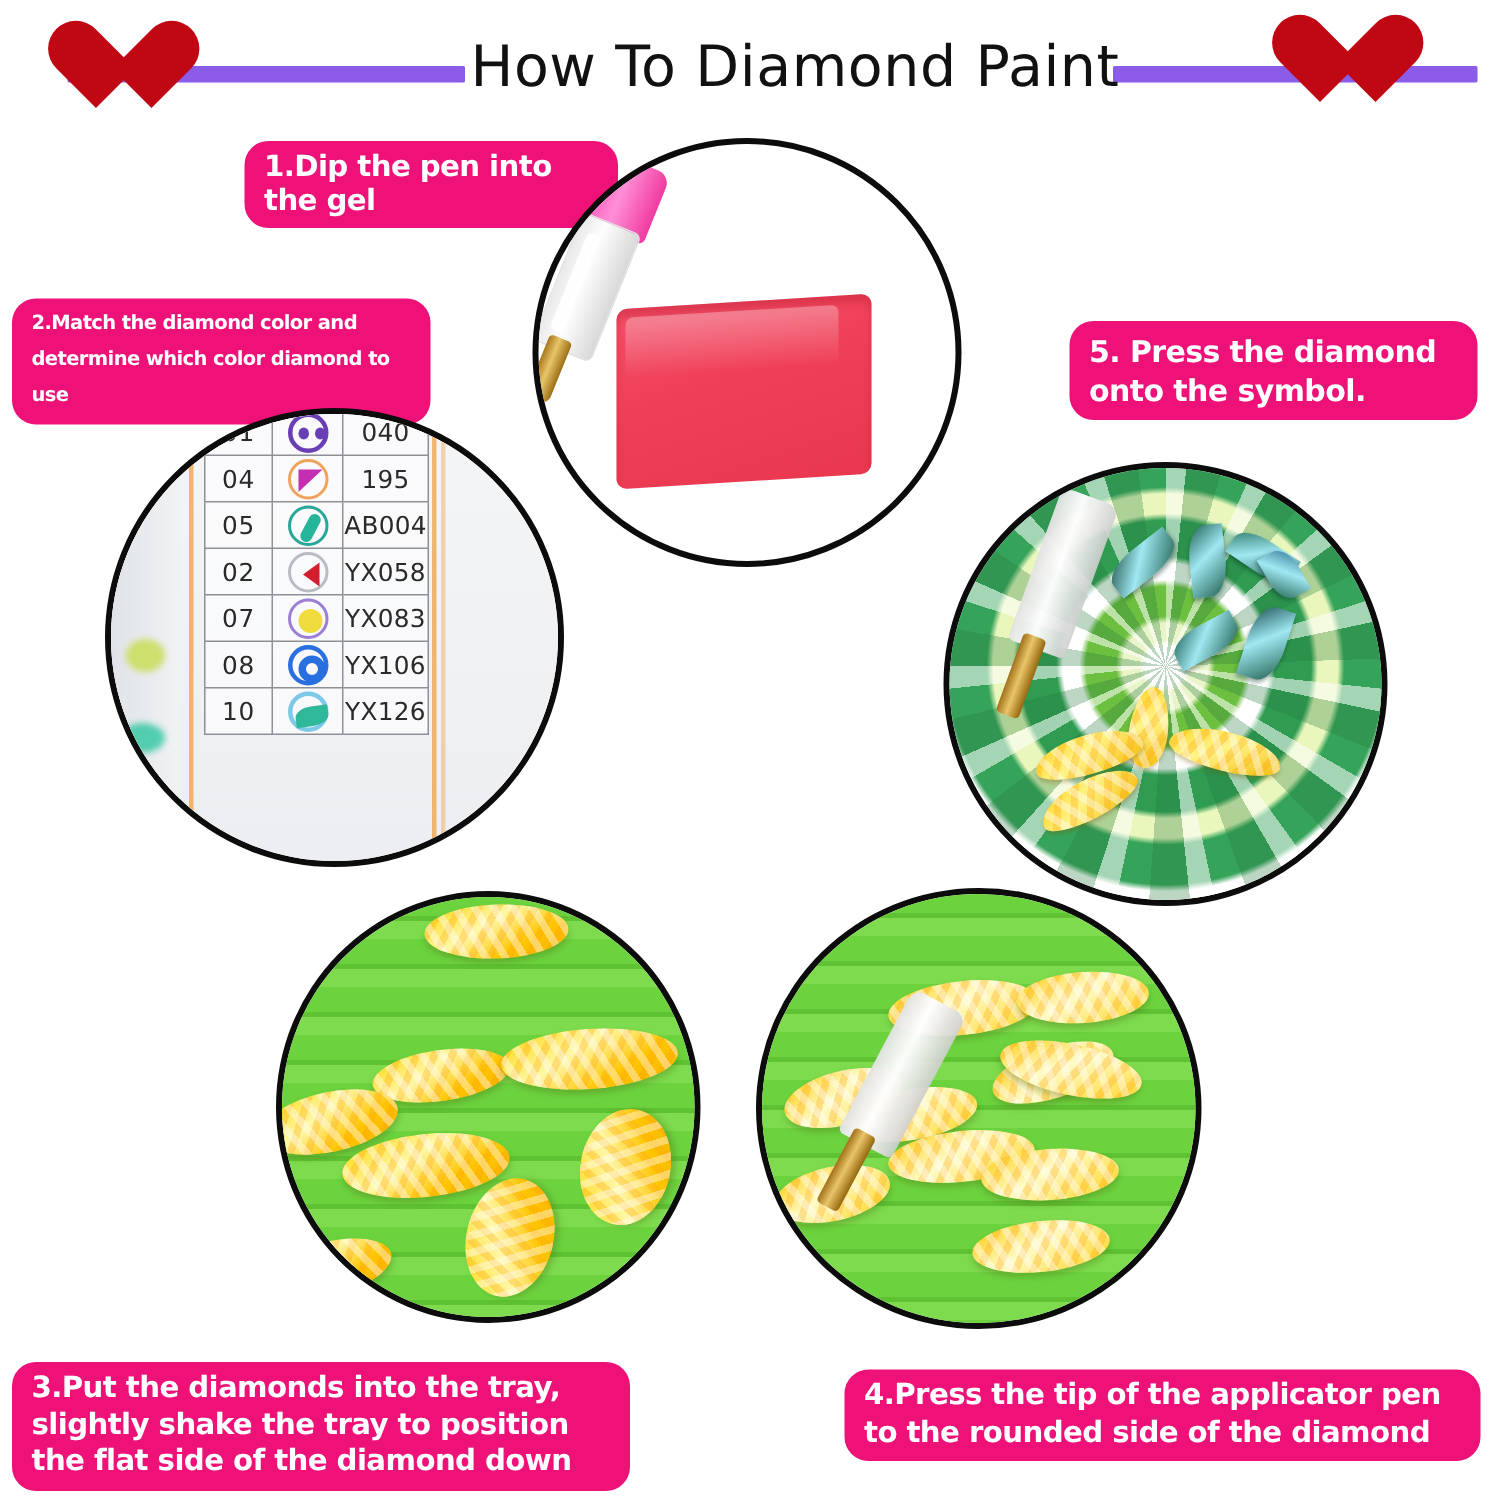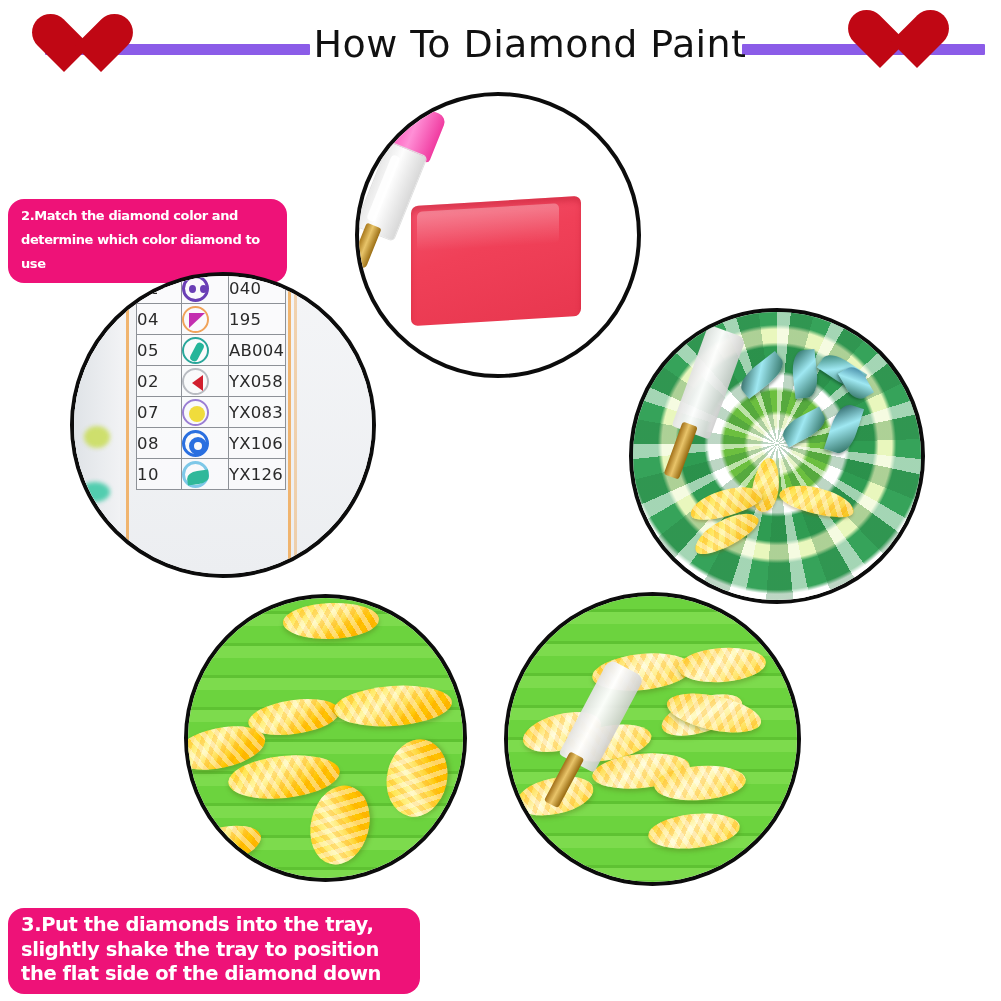--- a/index.html
+++ b/index.html
@@ -72,21 +72,21 @@
   .blob{position:absolute;border-radius:50%;filter:blur(2px);opacity:.85;}
   .blob.b1{left:10px;top:150px;width:26px;height:22px;background:#c9dd56;}
   .blob.b2{left:6px;top:206px;width:30px;height:20px;background:#38c8a4;}
   .blob.b3{left:16px;top:255px;width:24px;height:16px;background:#5bd0b2;}
   .stripe{position:absolute;top:0;width:3px;height:100%;background:#f0a957;opacity:.85;}
   .stripe.s1{left:52px;}
   .stripe.s2{left:214px;}
   .stripe.s3{left:220px;opacity:.45;}
   table.chart{position:absolute;left:62px;top:-4px;border-collapse:collapse;
       font-family:"DejaVu Sans",sans-serif;color:#2a2a2a;background:transparent;}
-  table.chart td{border:1px solid #8d9197;height:30px;padding:0;text-align:left;
+  table.chart td{border:1px solid #8d9197;height:30px;padding:0;text-align:center;
       font-size:16.5px;background:rgba(252,252,253,.72);}
   td.num{width:44px;letter-spacing:.5px;}
   td.sym{width:46px;}
   td.code{width:56px;font-size:15px;letter-spacing:.2px;}
   .sy{display:inline-block;width:27px;height:27px;border-radius:50%;vertical-align:middle;
       position:relative;box-sizing:border-box;}
 
   
   .mand{position:absolute;inset:-6px;background:
     radial-gradient(circle at 50% 46%, #ffffff 0 6%, #e9f4c9 8% 13%, #6cbf3f 15% 24%,
@@ -133,20 +133,21 @@
         <i></i>
         <b></b>
       </div>
     <div class="heart r">
         <i></i>
         <b></b>
       </div>
     <div class="title">How To Diamond Paint</div>
   </div>
 
+  <div class="lbl s1">1.Dip the pen into the gel</div>
 
   <div class="circ c1">
     <div class="inner">
       <div class="gelpad"></div>
       <div class="pen">
         <div class="cap"></div>
         <div class="body"></div>
         <div class="tip"></div>
       </div>
     </div>
@@ -198,20 +199,21 @@
             <tr>
               <td class="num">10</td>
               <td class="sym"><span class="sy" style="border:3px solid #7ec8e8"><span style="position:absolute;left:2px;top:7px;width:22px;height:13px;border-radius:50% 0;background:#2fb89a;transform:rotate(-8deg)"></span></span></td>
               <td class="code">YX126</td>
             </tr>
           </tbody>
       </table>
     </div>
   </div>
 
+  <div class="lbl s5">5.  Press the diamond onto the symbol.</div>
 
   <div class="circ c5">
     <div class="inner">
       <div class="mand"></div>
       <div id="gems5">
           <div class="ydia" style="left: 120px; top: 146px; width: 26px; height: 54px; transform: rotate(8deg);">
             <span class="facets"></span>
           </div>
           <div class="ydia" style="left: 56px; top: 178px; width: 74px; height: 26px; transform: rotate(-16deg);">
             <span class="facets"></span>
@@ -303,14 +305,15 @@
           <div class="drop e" style="left: 140px; top: 218px; width: 92px; height: 34px; transform: rotate(-6deg);">
             <span class="facets"></span>
           </div>
         </div>
       <div class="pen2" style="left:56px;top:62px;transform:rotate(28deg);">
         <div class="body"></div>
         <div class="tip"></div>
       </div>
     </div>
   </div>
+  <div class="lbl s4">4.Press the tip of the applicator pen to the rounded side of the diamond</div>
 
 </div>
 
 </body></html>

